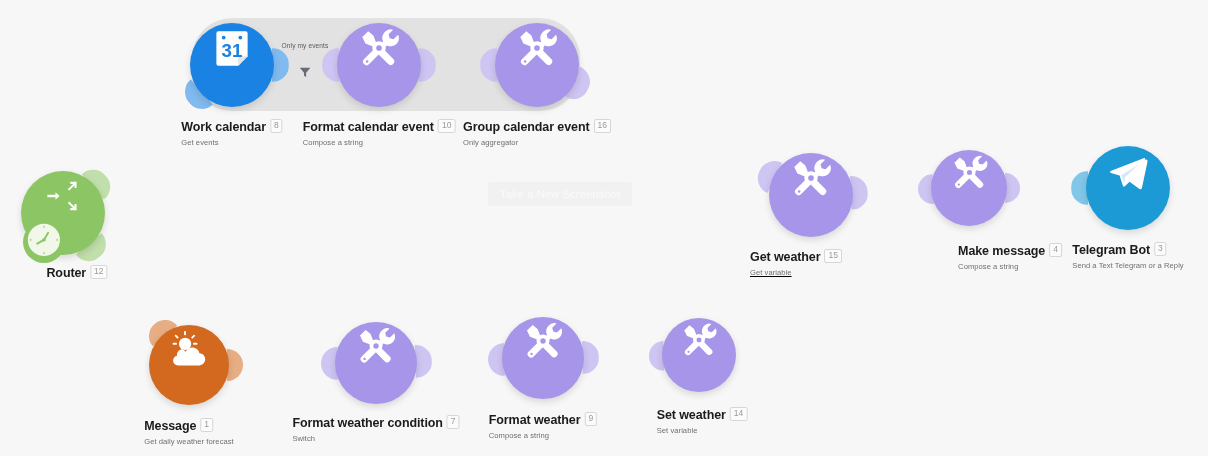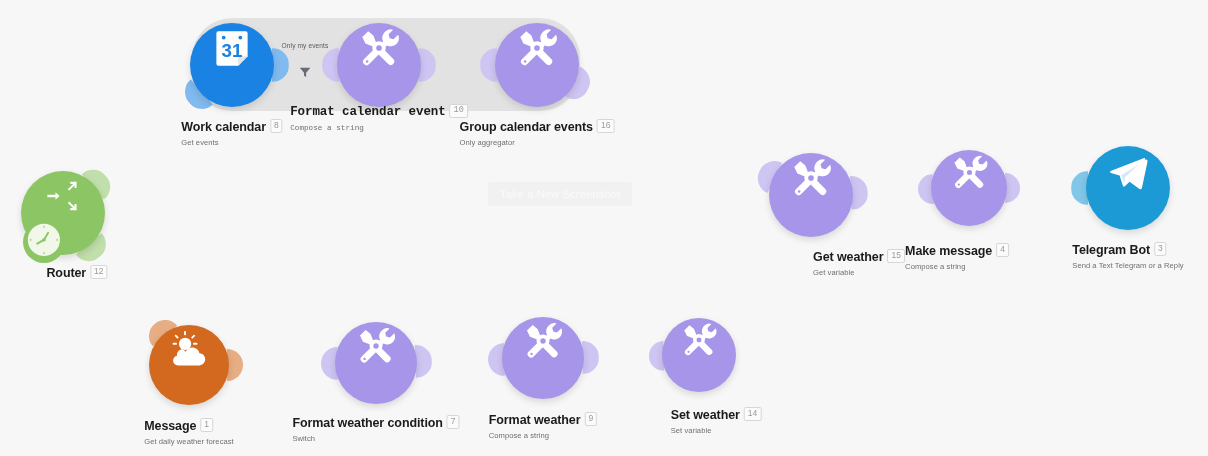--- a/index.html
+++ b/index.html
@@ -259,69 +259,69 @@
           <path d="M40.5 10.5a10.6 10.6 0 0 0-3.2 13.4l-3.6 3.6 4.8 4.8 3.6-3.6a10.6 10.6 0 0 0 13.4-3.2 10.5 10.5 0 0 0 .9-10.6l-5.8 5.8-5-1.3-1.3-5 5.8-5.8a10.5 10.5 0 0 0-9.6 1.9z" transform="rotate(0 32 32)"></path>
           <path d="M25.5 33.5 13 46a4.6 4.6 0 1 0 6.5 6.5L32 40z"></path>
           <path d="M18.2 10.5 10.6 18l4 8.2 8.8 3.4 4 4 4.8-4.8-4-4-3.4-8.8z"></path>
           <path d="M38.6 34.3 50 45.7a4.6 4.6 0 1 1-6.5 6.5L32.1 40.8z"></path>
           <circle cx="32" cy="32" r="8.6"></circle>
           <circle cx="32" cy="32" r="3.6" fill="#a695e8"></circle>
           <circle cx="16.8" cy="49.2" r="1.6" fill="#a695e8"></circle>
         </g>
       </svg>
         </div>
-        <div class="node-label" style="left: 379px; top: 103px; font-family: Liberation Mono, monospace;"><span class="node-title">Format calendar event</span><span class="node-num">10</span><span class="node-sub">Compose a string</span></div>
+        <div class="node-label" style="left: 379px; top: 117px;"><span class="node-title">Format calendar event</span><span class="node-num">10</span><span class="node-sub">Compose a string</span></div>
       </div>
       <div class="node" style="left: 0px; top: 0px; width: 0px; height: 0px;">
         <div class="node-circle" style="left: 495px; top: 23px; width: 84px; height: 84px; background: rgb(166, 149, 232);">
           <svg width="50" height="50" viewBox="0 0 64 64">
         <g fill="#ffffff">
           <path d="M40.5 10.5a10.6 10.6 0 0 0-3.2 13.4l-3.6 3.6 4.8 4.8 3.6-3.6a10.6 10.6 0 0 0 13.4-3.2 10.5 10.5 0 0 0 .9-10.6l-5.8 5.8-5-1.3-1.3-5 5.8-5.8a10.5 10.5 0 0 0-9.6 1.9z" transform="rotate(0 32 32)"></path>
           <path d="M25.5 33.5 13 46a4.6 4.6 0 1 0 6.5 6.5L32 40z"></path>
           <path d="M18.2 10.5 10.6 18l4 8.2 8.8 3.4 4 4 4.8-4.8-4-4-3.4-8.8z"></path>
           <path d="M38.6 34.3 50 45.7a4.6 4.6 0 1 1-6.5 6.5L32.1 40.8z"></path>
           <circle cx="32" cy="32" r="8.6"></circle>
           <circle cx="32" cy="32" r="3.6" fill="#a695e8"></circle>
           <circle cx="16.8" cy="49.2" r="1.6" fill="#a695e8"></circle>
         </g>
       </svg>
         </div>
-        <div class="node-label" style="left: 537px; top: 117px;"><span class="node-title">Group calendar events</span><span class="node-num">16</span><span class="node-sub">Only aggregator</span></div>
+        <div class="node-label" style="left: 537px; top: 117px;"><span class="node-title">Group calendar event</span><span class="node-num">16</span><span class="node-sub">Only aggregator</span></div>
       </div>
       <div class="node" style="left: 0px; top: 0px; width: 0px; height: 0px;">
         <div class="node-circle" style="left: 769px; top: 153px; width: 84px; height: 84px; background: rgb(166, 149, 232);">
           <svg width="50" height="50" viewBox="0 0 64 64">
         <g fill="#ffffff">
           <path d="M40.5 10.5a10.6 10.6 0 0 0-3.2 13.4l-3.6 3.6 4.8 4.8 3.6-3.6a10.6 10.6 0 0 0 13.4-3.2 10.5 10.5 0 0 0 .9-10.6l-5.8 5.8-5-1.3-1.3-5 5.8-5.8a10.5 10.5 0 0 0-9.6 1.9z" transform="rotate(0 32 32)"></path>
           <path d="M25.5 33.5 13 46a4.6 4.6 0 1 0 6.5 6.5L32 40z"></path>
           <path d="M18.2 10.5 10.6 18l4 8.2 8.8 3.4 4 4 4.8-4.8-4-4-3.4-8.8z"></path>
           <path d="M38.6 34.3 50 45.7a4.6 4.6 0 1 1-6.5 6.5L32.1 40.8z"></path>
           <circle cx="32" cy="32" r="8.6"></circle>
           <circle cx="32" cy="32" r="3.6" fill="#a695e8"></circle>
           <circle cx="16.8" cy="49.2" r="1.6" fill="#a695e8"></circle>
         </g>
       </svg>
         </div>
-        <div class="node-label" style="left: 859px; top: 247px;"><span class="node-title">Get weather</span><span class="node-num">15</span><span class="node-sub">Get variable</span></div>
+        <div class="node-label" style="left: 796px; top: 247px; text-decoration: underline;"><span class="node-title">Get weather</span><span class="node-num">15</span><span class="node-sub">Get variable</span></div>
       </div>
       <div class="node" style="left: 0px; top: 0px; width: 0px; height: 0px;">
         <div class="node-circle" style="left: 931px; top: 150px; width: 76px; height: 76px; background: rgb(166, 149, 232);">
           <svg width="45" height="45" viewBox="0 0 64 64">
         <g fill="#ffffff">
           <path d="M40.5 10.5a10.6 10.6 0 0 0-3.2 13.4l-3.6 3.6 4.8 4.8 3.6-3.6a10.6 10.6 0 0 0 13.4-3.2 10.5 10.5 0 0 0 .9-10.6l-5.8 5.8-5-1.3-1.3-5 5.8-5.8a10.5 10.5 0 0 0-9.6 1.9z" transform="rotate(0 32 32)"></path>
           <path d="M25.5 33.5 13 46a4.6 4.6 0 1 0 6.5 6.5L32 40z"></path>
           <path d="M18.2 10.5 10.6 18l4 8.2 8.8 3.4 4 4 4.8-4.8-4-4-3.4-8.8z"></path>
           <path d="M38.6 34.3 50 45.7a4.6 4.6 0 1 1-6.5 6.5L32.1 40.8z"></path>
           <circle cx="32" cy="32" r="8.6"></circle>
           <circle cx="32" cy="32" r="3.6" fill="#a695e8"></circle>
           <circle cx="16.8" cy="49.2" r="1.6" fill="#a695e8"></circle>
         </g>
       </svg>
         </div>
-        <div class="node-label" style="left: 957px; top: 241px;"><span class="node-title">Make message</span><span class="node-num">4</span><span class="node-sub">Compose a string</span></div>
+        <div class="node-label" style="left: 1010px; top: 241px;"><span class="node-title">Make message</span><span class="node-num">4</span><span class="node-sub">Compose a string</span></div>
       </div>
       <div class="node" style="left: 0px; top: 0px; width: 0px; height: 0px;">
         <div class="node-circle" style="left: 1086px; top: 146px; width: 84px; height: 84px; background: rgb(28, 154, 214);">
           <svg width="50" height="50" viewBox="0 0 48 48">
         <path d="M40.2 11.3 7.9 23.8c-1.5.6-1.5 1.6-.2 2l8.2 2.6 3.2 9.7c.4 1.1 1 1.2 1.8.5l4.6-4.3 9.2 6.8c1.7.9 2.4.4 2.8-1.5l5.1-23.9c.5-2.4-.5-3.4-2.4-2.4z" fill="#fff"></path>
         <path d="M17.4 28.1 34 18l-12.9 12.1-.5 6.1z" fill="#d4e9f7"></path>
       </svg>
         </div>
         <div class="node-label" style="left: 1128px; top: 240px;"><span class="node-title">Telegram Bot</span><span class="node-num">3</span><span class="node-sub">Send a Text Telegram or a Reply</span></div>
       </div>
@@ -380,21 +380,21 @@
           <path d="M40.5 10.5a10.6 10.6 0 0 0-3.2 13.4l-3.6 3.6 4.8 4.8 3.6-3.6a10.6 10.6 0 0 0 13.4-3.2 10.5 10.5 0 0 0 .9-10.6l-5.8 5.8-5-1.3-1.3-5 5.8-5.8a10.5 10.5 0 0 0-9.6 1.9z" transform="rotate(0 32 32)"></path>
           <path d="M25.5 33.5 13 46a4.6 4.6 0 1 0 6.5 6.5L32 40z"></path>
           <path d="M18.2 10.5 10.6 18l4 8.2 8.8 3.4 4 4 4.8-4.8-4-4-3.4-8.8z"></path>
           <path d="M38.6 34.3 50 45.7a4.6 4.6 0 1 1-6.5 6.5L32.1 40.8z"></path>
           <circle cx="32" cy="32" r="8.6"></circle>
           <circle cx="32" cy="32" r="3.6" fill="#a695e8"></circle>
           <circle cx="16.8" cy="49.2" r="1.6" fill="#a695e8"></circle>
         </g>
       </svg>
         </div>
-        <div class="node-label" style="left: 702px; top: 405px; margin-left: 14px;"><span class="node-title">Set weather</span><span class="node-num">14</span><span class="node-sub">Set variable</span></div>
+        <div class="node-label" style="left: 702px; top: 405px;"><span class="node-title">Set weather</span><span class="node-num">14</span><span class="node-sub">Set variable</span></div>
       </div>
     </div>
 
   <div class="filter-wrap" style="left:305px;top:42px;">
     <div class="filter-label">Only my events</div>
     <div class="filter-icon">
       <svg width="13" height="13" viewBox="0 0 16 16">
         <path d="M1.5 2.2h13L9.3 8.3v5.1L6.7 11.9V8.3z" fill="#6b6b75"></path>
       </svg>
     </div>

